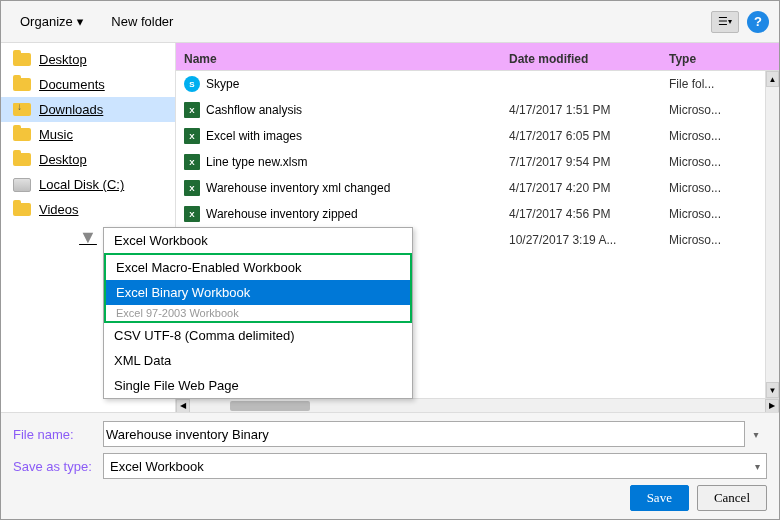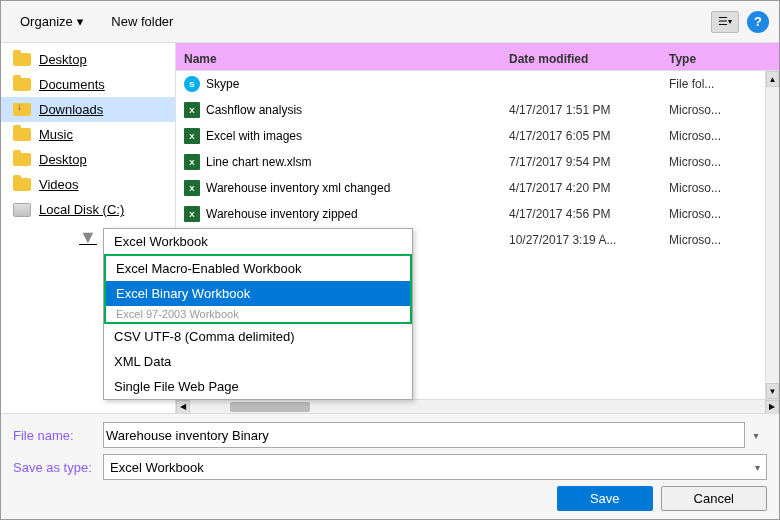--- a/index.html
+++ b/index.html
@@ -304,26 +304,27 @@
       color: white;
     }
 
     .form-bottom-row {
       display: flex;
       justify-content: flex-end;
       gap: 8px;
       margin-top: 4px;
     }
     .dialog-btn {
-      padding: 4px 32px;
+      padding: 4px 16px;
       font-size: 13px;
       border: 1px solid #999;
       background: #f0f0f0;
       cursor: pointer;
       border-radius: 2px;
+      font-family: Liberation Serif, serif;
     }
     .dialog-btn.primary {
       background: #0078d7;
       color: white;
       border-color: #0078d7;
     }
 
     
     .h-scrollbar {
       height: 14px;
@@ -410,29 +411,29 @@
         <span>Music</span>
       </div>
       <div class="sidebar-item">
         <span class="folder-icon">
           <div class="folder-yellow"></div>
         </span>
         <span>Desktop</span>
       </div>
       <div class="sidebar-item">
         <span class="folder-icon">
+          <div class="drive-icon"></div>
+        </span>
+        <span>Local Disk (C:)</span>
+      </div>
+      <div class="sidebar-item">
+        <span class="folder-icon">
           <div class="folder-yellow"></div>
         </span>
         <span>Videos</span>
-      </div>
-      <div class="sidebar-item">
-        <span class="folder-icon">
-          <div class="drive-icon"></div>
-        </span>
-        <span>Local Disk (C:)</span>
       </div>
 
       <div style="height:30px; display:flex; align-items:center; justify-content:center; font-size:18px; color:#888; cursor:pointer;">▼</div>
     </div>
 
     <div class="file-area">
 
       <div class="file-list-header">
         <div class="col-name">Name</div>
         <div class="col-date">Date modified</div>
@@ -466,21 +467,21 @@
               <span class="excel-icon">X</span>
               <span>Excel with images</span>
             </div>
             <div class="file-cell-date">4/17/2017 6:05 PM</div>
             <div class="file-cell-type">Microso...</div>
           </div>
 
           <div class="file-row">
             <div class="file-cell-name">
               <span class="excel-icon">X</span>
-              <span>Line chart new.xlsm</span>
+              <span>Line type new.xlsm</span>
             </div>
             <div class="file-cell-date">7/17/2017 9:54 PM</div>
             <div class="file-cell-type">Microso...</div>
           </div>
 
           <div class="file-row">
             <div class="file-cell-name">
               <span class="excel-icon">X</span>
               <span>Warehouse inventory xml changed</span>
             </div>

